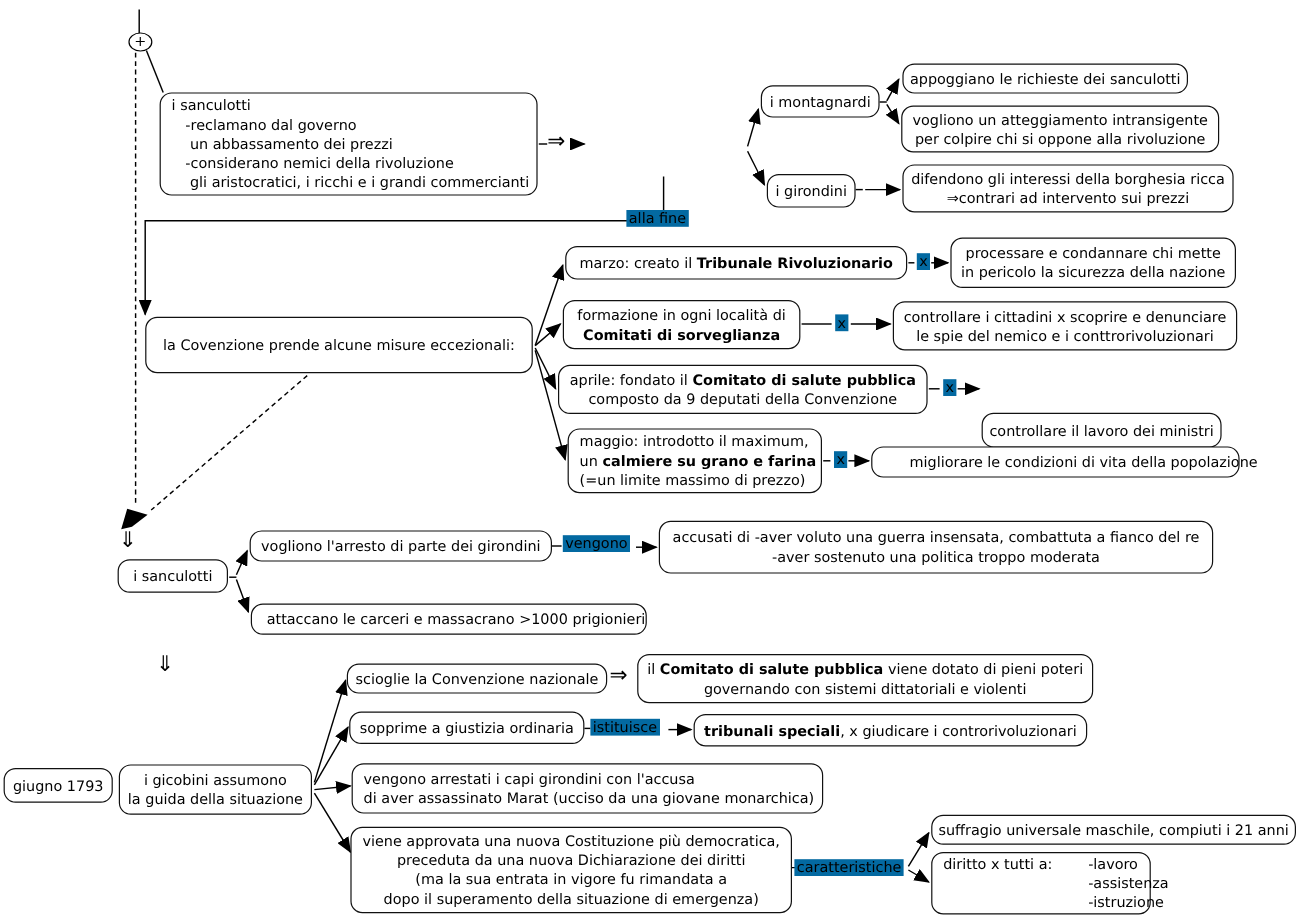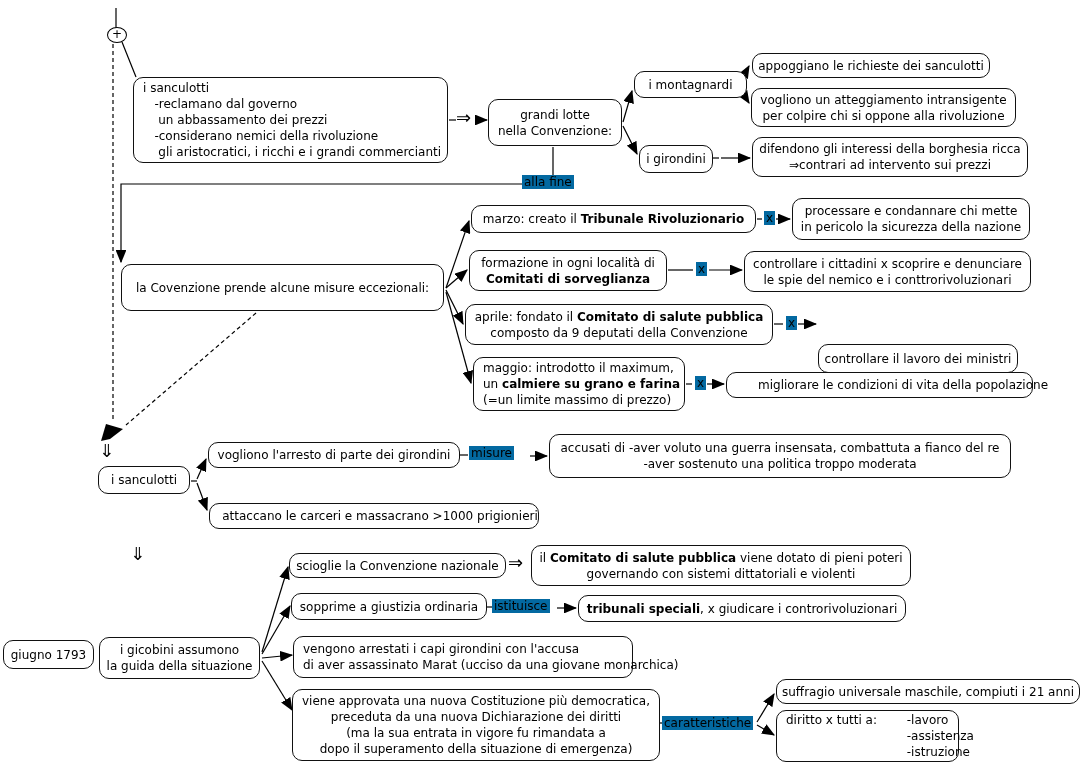--- a/index.html
+++ b/index.html
@@ -121,42 +121,38 @@
   </svg>
 
   <div class="circle-plus">+</div>
 
   <div class="sym" style="left:99px;top:442px;">⇓</div>
   <div class="sym" style="left:130px;top:545px;">⇓</div>
   <div class="sym" style="left:456px;top:109px;">⇒</div>
   <div class="sym" style="left:508px;top:554px;">⇒</div>
 
   <div class="lbl" style="left:522px;top:175px;">alla fine</div>
-  <div class="lbl" style="left:469px;top:446px;">misure</div>
+  <div class="lbl" style="left:469px;top:446px;">vengono</div>
   <div class="lbl" style="left:492px;top:599px;">istituisce</div>
   <div class="lbl" style="left:662px;top:716px;">caratteristiche</div>
   <div class="lbl" style="left:764px;top:211px;">x</div>
   <div class="lbl" style="left:696px;top:262px;">x</div>
   <div class="lbl" style="left:786px;top:316px;">x</div>
   <div class="lbl" style="left:695px;top:376px;">x</div>
 
   <div class="box la" style="left:133px;top:77px;width:315px;height:86px;">
     <div>i sanculotti</div>
     <div>   -reclamano dal governo</div>
     <div>    un abbassamento dei prezzi</div>
     <div>   -considerano nemici della rivoluzione</div>
     <div>    gli aristocratici, i ricchi e i grandi commercianti</div>
   </div>
 
-  <div class="box" style="left:488px;top:99px;width:134px;height:47px;">
-    <div>grandi lotte</div>
-    <div>nella Convenzione:</div>
-  </div>
-
-  <div class="box" style="left:634px;top:71px;width:113px;height:27px;">
+
+  <div class="box" style="left:634px;top:71px;width:99px;height:27px;">
     <div>i montagnardi</div>
   </div>
 
   <div class="box" style="left:639px;top:145px;width:74px;height:28px;">
     <div>i girondini</div>
   </div>
 
   <div class="box" style="left:752px;top:53px;width:238px;height:25px;">
     <div>appoggiano le richieste dei sanculotti</div>
   </div>
@@ -249,21 +245,21 @@
   </div>
 
   <div class="box" style="left:291px;top:593px;width:196px;height:27px;">
     <div>sopprime a giustizia ordinaria</div>
   </div>
 
   <div class="box" style="left:578px;top:595px;width:328px;height:27px;">
     <div><b>tribunali speciali</b><span>, x giudicare i controrivoluzionari</span></div>
   </div>
 
-  <div class="box la" style="left:293px;top:636px;width:340px;height:42px;">
+  <div class="box la" style="left:293px;top:636px;width:393px;height:42px;">
     <div>vengono arrestati i capi girondini con l'accusa</div>
     <div>di aver assassinato Marat (ucciso da una giovane monarchica)</div>
   </div>
 
   <div class="box" style="left:292px;top:689px;width:368px;height:72px;">
     <div>viene approvata una nuova Costituzione più democratica,</div>
     <div>preceduta da una nuova Dichiarazione dei diritti</div>
     <div>(ma la sua entrata in vigore fu rimandata a</div>
     <div>dopo il superamento della situazione di emergenza)</div>
   </div>

